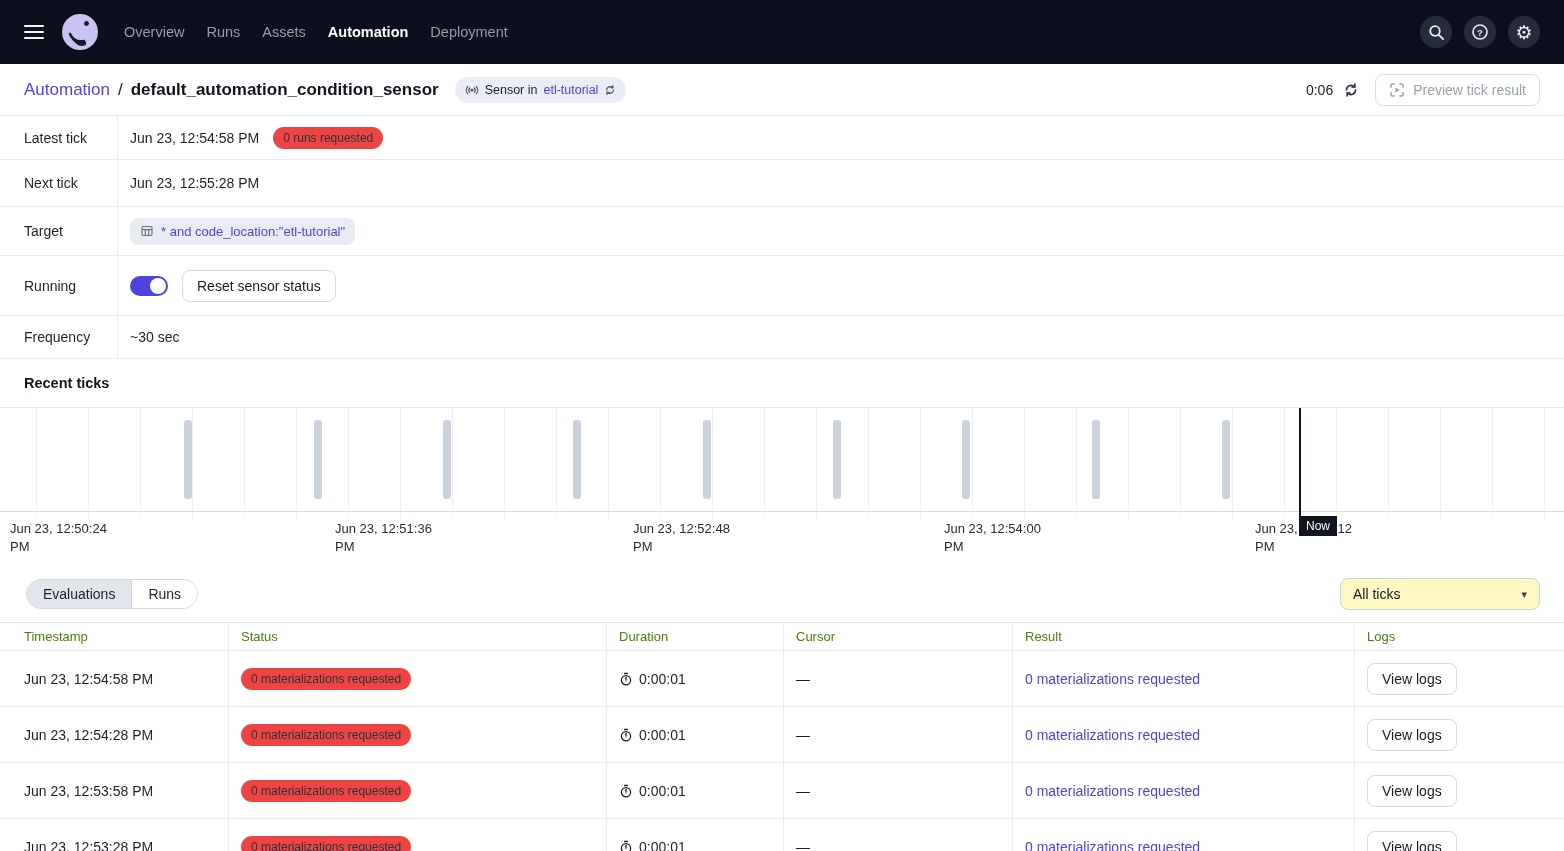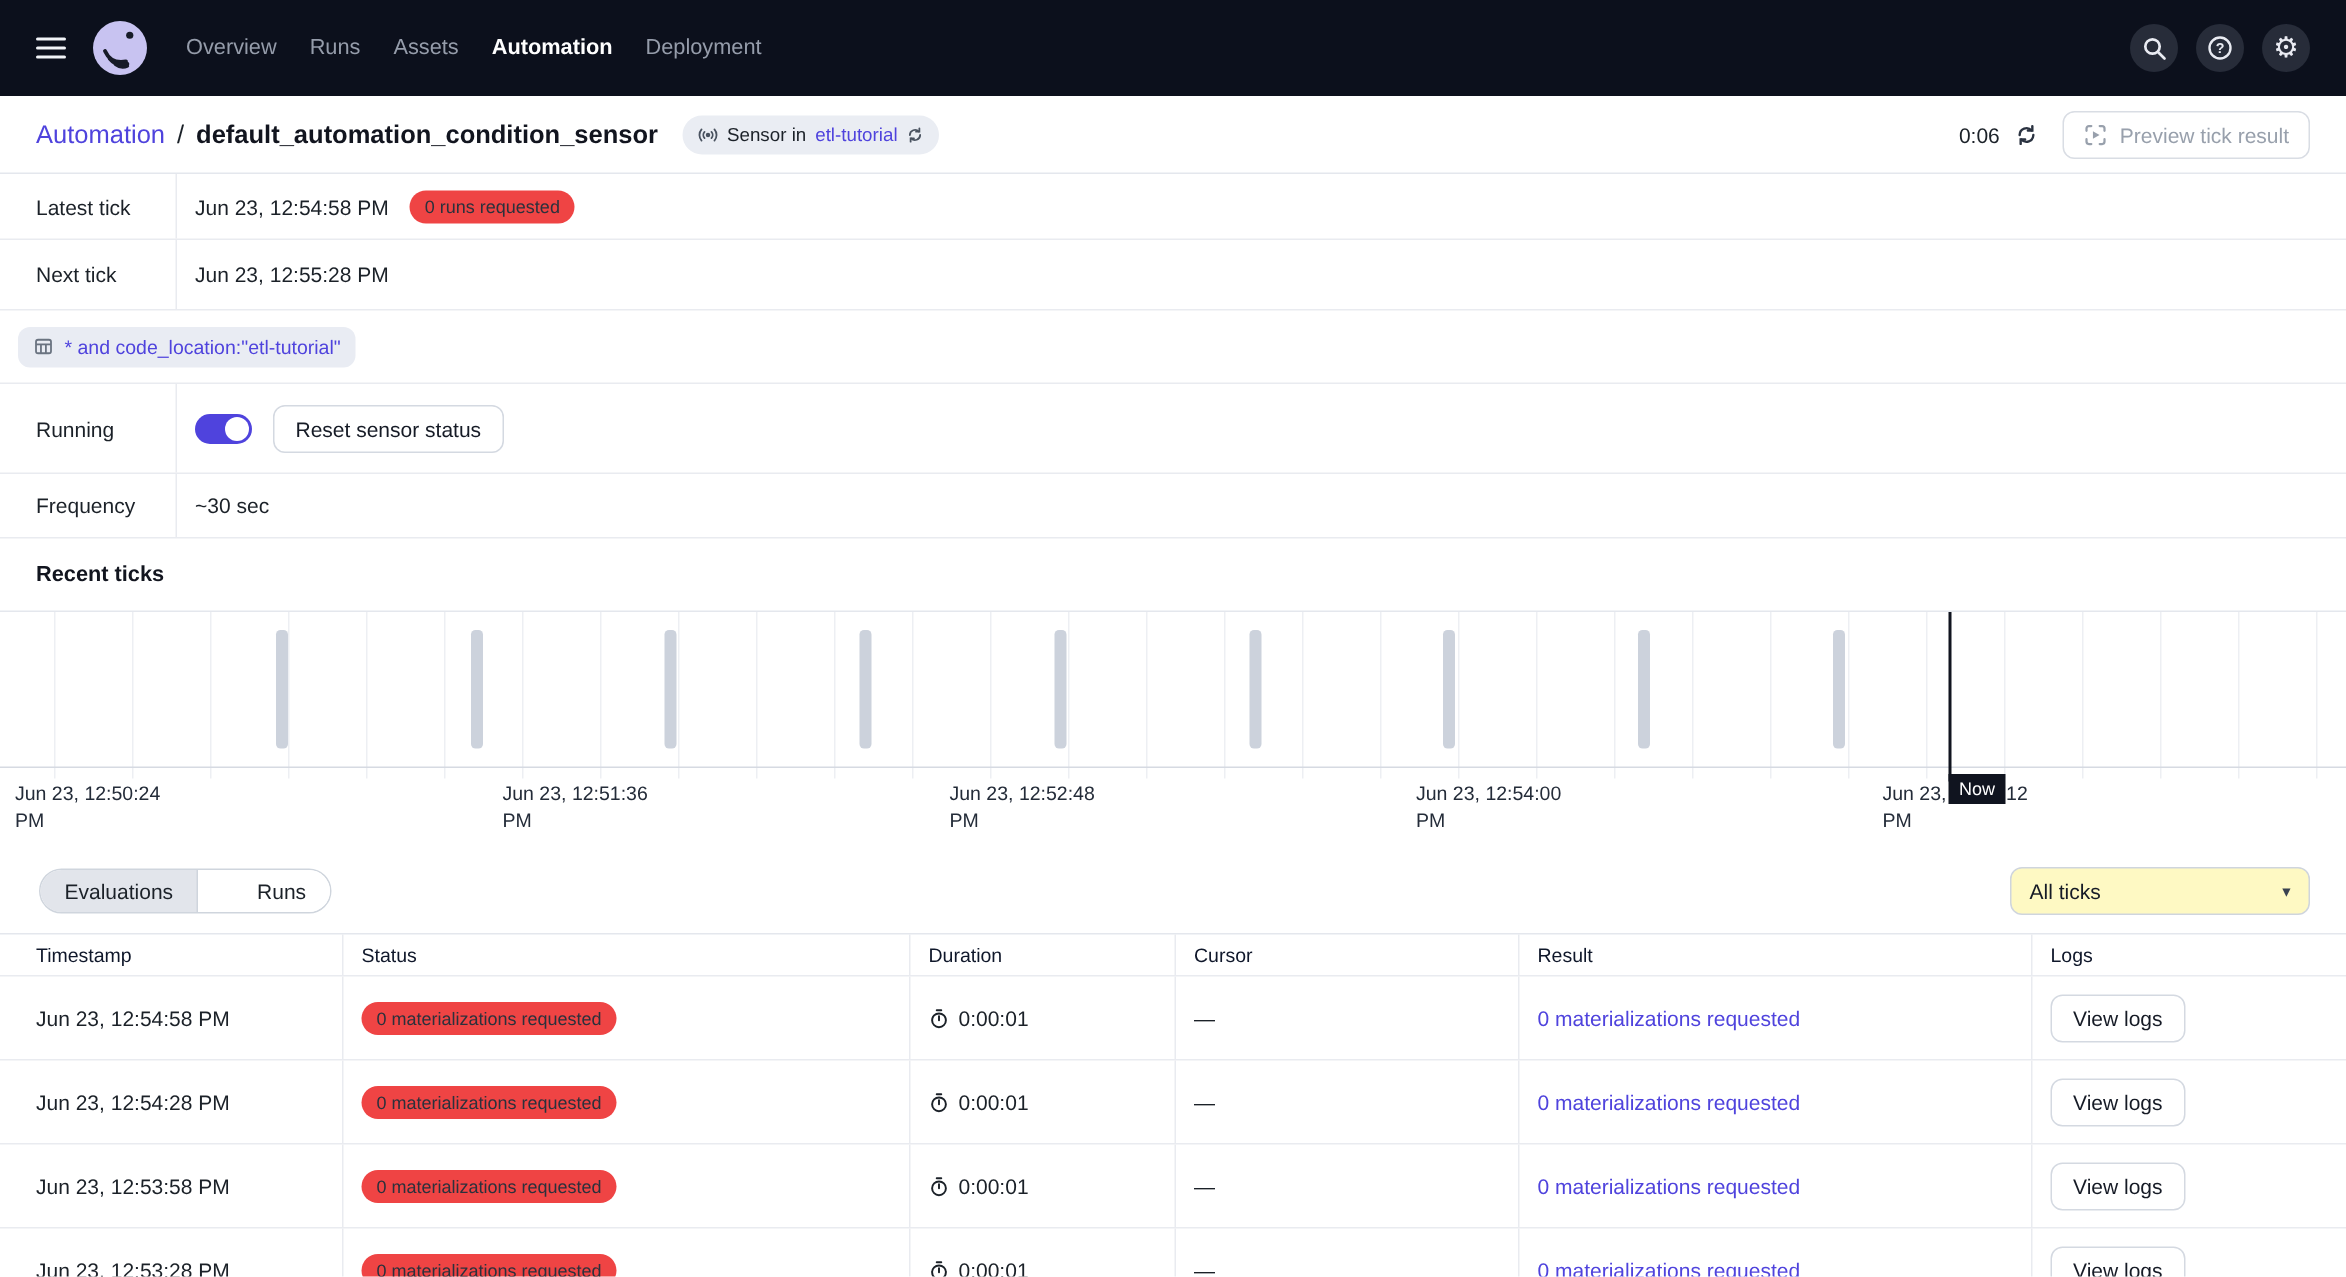--- a/index.html
+++ b/index.html
@@ -104,21 +104,21 @@
     position: absolute; top: 0; width: 2px; height: 113px; background: #10141f;
   }
   .timeline .now-tip {
     position: absolute; top: 108px; background: #10141f; color: #ffffff;
     font-size: 12px; padding: 3px 7px; white-space: nowrap;
   }
   
   .controls-row { position: relative; height: 58px; border-bottom: 1px solid #e4e7ed; }
   .segmented {
     position: absolute; left: 26px; top: 14px; display: inline-flex; height: 30px;
-    border: 1px solid #cfd5dd; border-radius: 15px; overflow: hidden; background: #fff; gap: 23px;
+    border: 1px solid #cfd5dd; border-radius: 15px; overflow: hidden; background: #fff;
   }
   .segment {
     display: flex; align-items: center; padding: 0 16px; font-size: 14px;
     color: #1b2128; cursor: pointer; background: #fff;
   }
   .segment.active { background: #e2e5eb; border-right: 1px solid #cfd5dd; }
   .select {
     position: absolute; right: 24px; top: 13px; width: 200px; height: 32px;
     border: 1px solid #cfd5dd; border-radius: 8px; display: flex; align-items: center;
     padding: 0 12px; font-size: 14px; color: #161b26; cursor: pointer; background: #fef9c3;
@@ -130,21 +130,21 @@
     display: grid; grid-template-columns: 229px 378px 177px 229px 342px 209px;
     border-bottom: 1px solid #e9ebf0;
   }
   .t-cell {
     display: flex; align-items: center; padding-left: 12px;
     border-right: 1px solid #e9ebf0; font-size: 14px; color: #1b2128; overflow: hidden;
   }
   .t-cell:first-child { padding-left: 24px; }
   .t-cell:last-child { border-right: none; }
   .t-head { height: 28px; }
-  .t-head .t-cell { font-size: 13px; color: #0f172a; }
+  .t-head .t-cell { font-size: 13px; color: #4d7c0f; }
   .t-body-row { height: 56px; }
   .duration-cell { gap: 6px; }
   .result-link { color: #4f43dd; text-decoration: none; cursor: pointer; font-size: 14px; }
   .icon { display: inline-flex; flex: 0 0 auto; }
 </style>
 </head>
 <body>
 
 <div class="navbar">
   <div class="hamburger">
@@ -239,20 +239,21 @@
       <span class="pill">0 runs requested</span>
     </div>
   </div>
   <div class="detail-row r-h47">
     <div class="detail-label">Next tick</div>
     <div class="detail-value">
       <span class="time-text">Jun 23, 12:55:28 PM</span>
     </div>
   </div>
   <div class="detail-row r-h49">
+    <div class="detail-label">Target</div>
     <div class="detail-value">
       <span class="target-chip">
         <span class="icon">
           <svg width="14" height="14" viewBox="0 0 14 14" fill="none" stroke="#6a7380" stroke-width="1.2">
             <rect x="2" y="2.5" width="10" height="9" rx="1.4"></rect>
             <line x1="2" y1="5.6" x2="12" y2="5.6"></line>
             <line x1="5.3" y1="5.6" x2="5.3" y2="11.5"></line>
             <line x1="8.6" y1="5.6" x2="8.6" y2="11.5"></line>
           </svg>
         </span>

